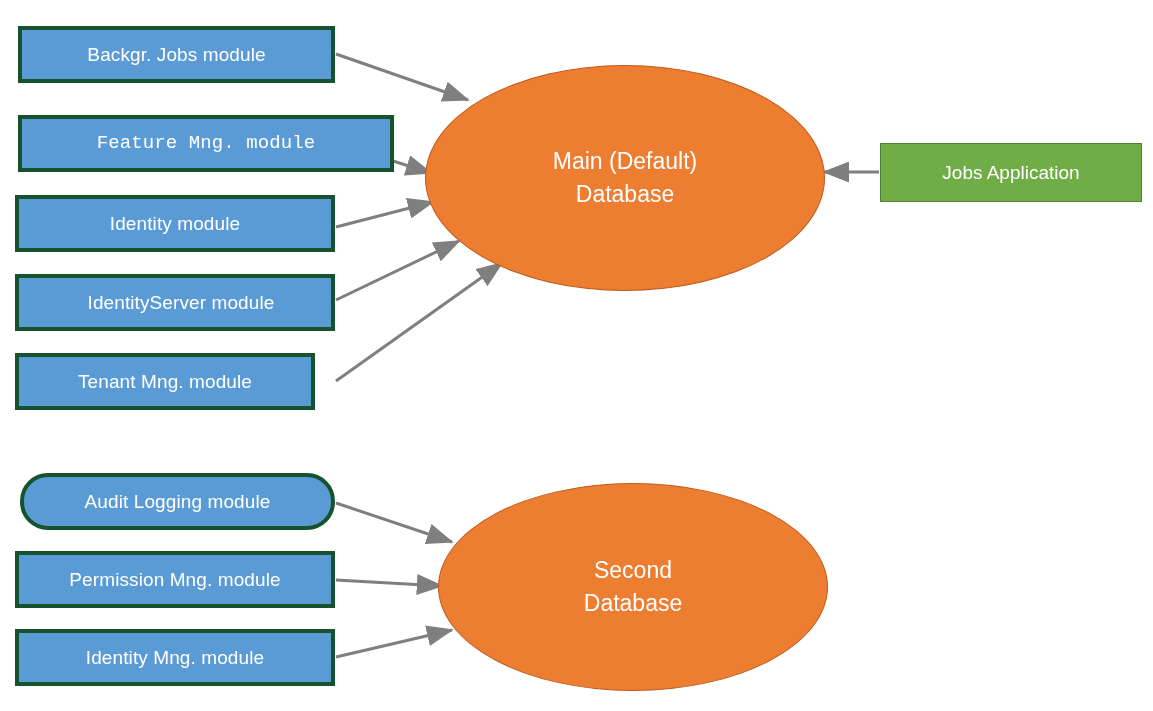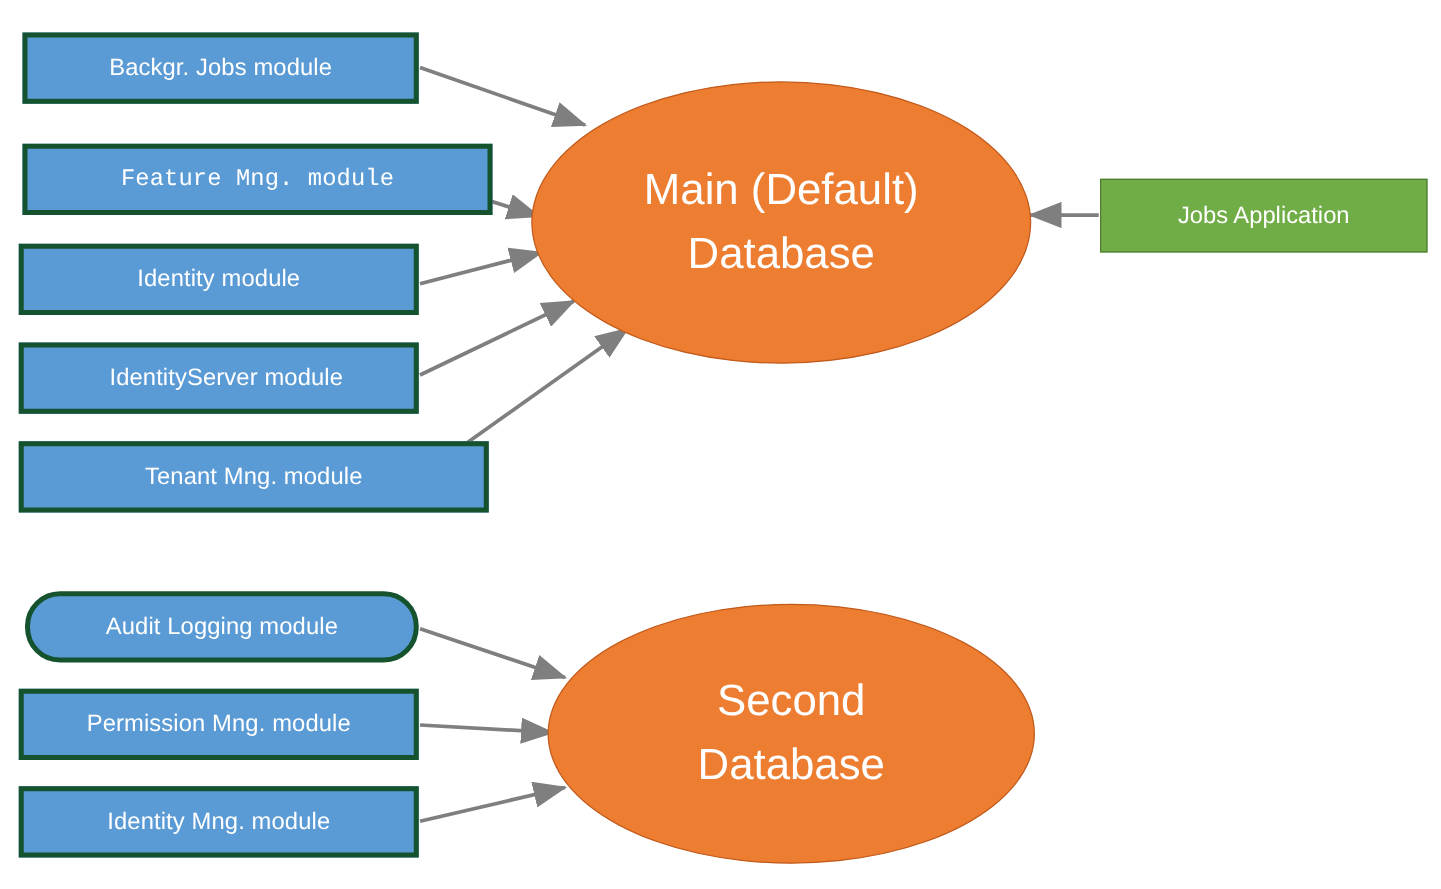--- a/index.html
+++ b/index.html
@@ -47,21 +47,21 @@
   .app-box {
     background: #70AD47;
     border: 1px solid #507E32;
     font-size: 19px;
     line-height: 1.15;
   }
   .db-ellipse {
     background: #ED7D31;
     border: 1px solid #C15A1B;
     border-radius: 50%;
-    font-size: 35px;
+    font-size: 23px;
     line-height: 1.45;
   }
   .db-ellipse .db-label {
     display: block;
     white-space: pre-line;
   }
 </style>
 </head>
 <body>
 
@@ -105,21 +105,21 @@
   </div>
   <div class="node module-box" style="left: 18px; top: 115px; width: 376px; height: 57px; font-family: Liberation Mono, monospace;">
     <span>Feature Mng. module</span>
   </div>
   <div class="node module-box" style="left: 15px; top: 195px; width: 320px; height: 57px;">
     <span>Identity module</span>
   </div>
   <div class="node module-box" style="left: 15px; top: 274px; width: 320px; height: 57px; padding-left: 12px;">
     <span>IdentityServer module</span>
   </div>
-  <div class="node module-box" style="left: 15px; top: 353px; width: 376px; height: 57px;">
+  <div class="node module-box" style="left: 15px; top: 353px; width: 300px; height: 57px;">
     <span>Tenant Mng. module</span>
   </div>
 
   <div class="node module-box" style="left: 20px; top: 473px; width: 315px; height: 57px; border-radius: 28px;">
     <span>Audit Logging module</span>
   </div>
   <div class="node module-box" style="left: 15px; top: 551px; width: 320px; height: 57px;">
     <span>Permission Mng. module</span>
   </div>
   <div class="node module-box" style="left: 15px; top: 629px; width: 320px; height: 57px;">

